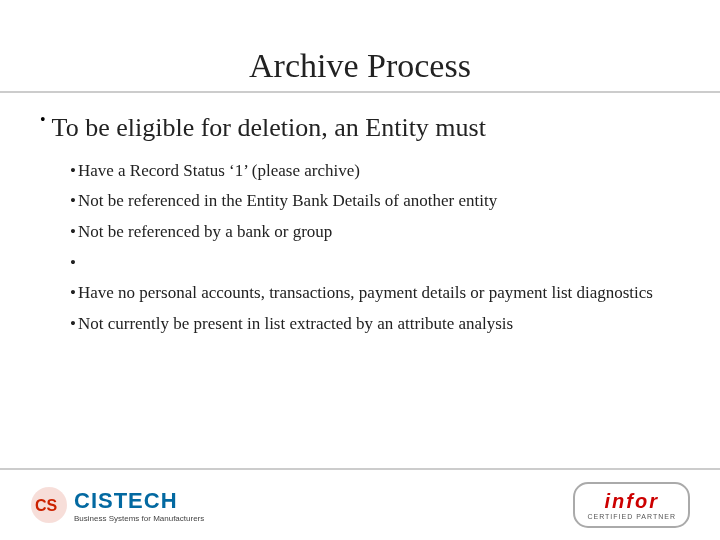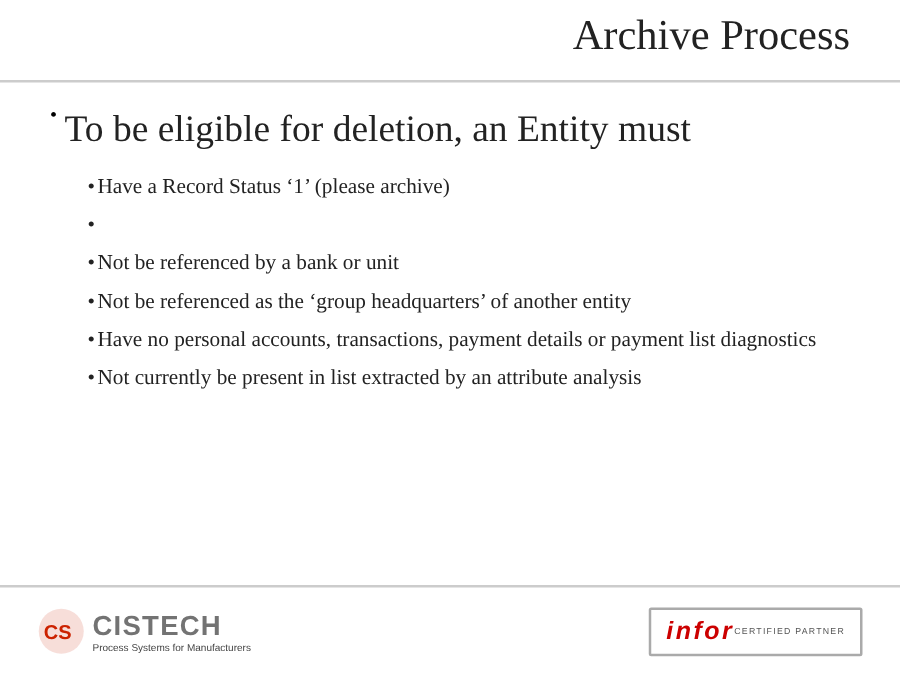--- a/index.html
+++ b/index.html
@@ -19,23 +19,24 @@
 
     .page-container {
       width: 720px;
       height: 540px;
       display: flex;
       flex-direction: column;
       background: #ffffff;
     }
 
     .header-section {
-      padding: 10px 40px 16px 40px;
-      text-align: right;
+      padding: 10px 40px 6px 40px;
+      text-align: center;
       border-bottom: 2px solid #cccccc;
+      margin-top: 37px;
     }
 
     .page-title {
       font-size: 34px;
       font-weight: normal;
       color: #222222;
       font-family: Georgia, 'Times New Roman', serif;
     }
 
     .content-section {
@@ -43,21 +44,21 @@
       padding: 18px 40px 10px 40px;
     }
 
     .main-bullet {
       display: flex;
       align-items: flex-start;
       margin-bottom: 14px;
     }
 
     .main-bullet-text {
-      font-size: 30px;
+      font-size: 26px;
       color: #222222;
       font-family: Georgia, 'Times New Roman', serif;
       line-height: 1.3;
     }
 
     .sub-bullets {
       margin-left: 30px;
     }
 
     .sub-bullet {
@@ -102,37 +103,37 @@
     }
 
     .cistech-text-area {
       display: flex;
       flex-direction: column;
     }
 
     .cistech-name {
       font-size: 22px;
       font-weight: bold;
-      color: #737373;
+      color: #0369a1;
       font-family: Arial, sans-serif;
       letter-spacing: 1px;
     }
 
     .cistech-tagline {
       font-size: 8px;
       color: #444444;
       font-family: Arial, sans-serif;
     }
 
     .infor-badge {
       border: 2px solid #aaaaaa;
-      border-radius: 2px;
+      border-radius: 15px;
       padding: 6px 12px;
       display: flex;
-      flex-direction: row;
+      flex-direction: column;
       align-items: center;
       justify-content: center;
     }
 
     .infor-name {
       font-size: 20px;
       font-style: italic;
       color: #cc0000;
       font-family: Arial, sans-serif;
       font-weight: bold;
@@ -165,30 +166,30 @@
 
     <div class="sub-bullets">
 
       <div class="sub-bullet">
         <span class="bullet-dot">•</span>
         <span>Have a Record Status ‘1’ (please archive)</span>
       </div>
 
       <div class="sub-bullet">
         <span class="bullet-dot">•</span>
-      </div>
-
-      <div class="sub-bullet">
-        <span class="bullet-dot">•</span>
-        <span>Not be referenced by a bank or unit</span>
-      </div>
-
-      <div class="sub-bullet">
-        <span class="bullet-dot">•</span>
-        <span>Not be referenced as the ‘group headquarters’ of another entity</span>
+        <span>Not be referenced in the Entity Bank Details of another entity</span>
+      </div>
+
+      <div class="sub-bullet">
+        <span class="bullet-dot">•</span>
+        <span>Not be referenced by a bank or group</span>
+      </div>
+
+      <div class="sub-bullet">
+        <span class="bullet-dot">•</span>
       </div>
 
       <div class="sub-bullet">
         <span class="bullet-dot">•</span>
         <span>Have no personal accounts, transactions, payment details or payment list diagnostics</span>
       </div>
 
       <div class="sub-bullet">
         <span class="bullet-dot">•</span>
         <span>Not currently be present in list extracted by an attribute analysis</span>
@@ -200,21 +201,21 @@
   <div class="footer-section">
 
     <div class="logo-cistech">
       <div class="cistech-logo-graphic">
         <svg class="cistech-icon" viewBox="0 0 38 38" xmlns="http://www.w3.org/2000/svg">
           <circle cx="19" cy="19" r="18" fill="#cc2200" opacity="0.15"></circle>
           <text x="5" y="25" font-size="16" fill="#cc2200" font-family="Arial" font-weight="bold">CS</text>
         </svg>
         <div class="cistech-text-area">
           <span class="cistech-name">CISTECH</span>
-          <span class="cistech-tagline">Process Systems for Manufacturers</span>
+          <span class="cistech-tagline">Business Systems for Manufacturers</span>
         </div>
       </div>
     </div>
 
     <div class="infor-badge">
       <span class="infor-name">infor</span>
       <span class="infor-certified">CERTIFIED PARTNER</span>
     </div>
 
   </div>

